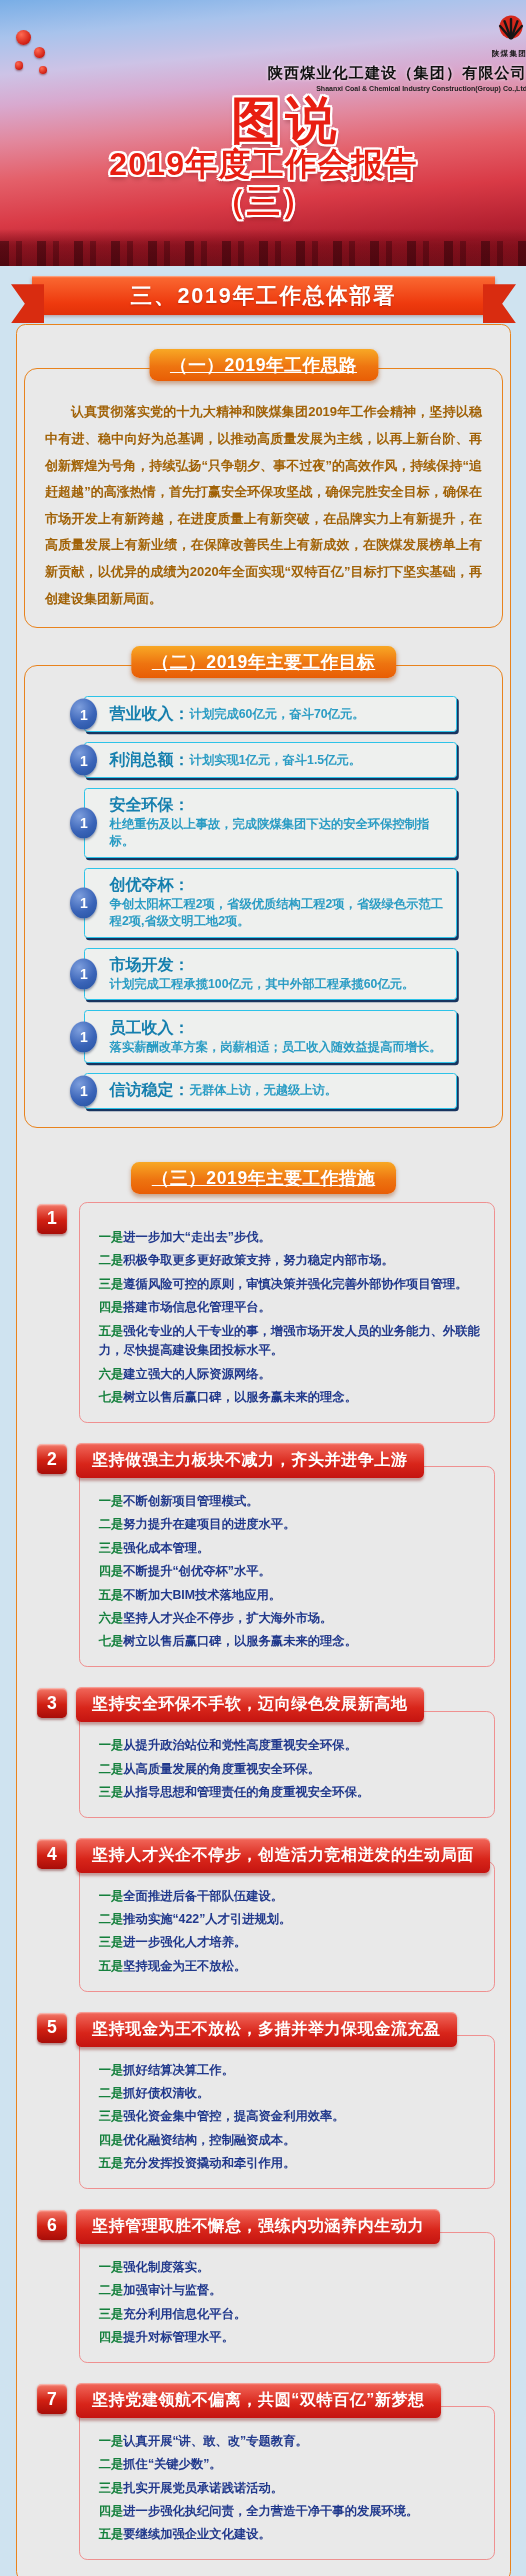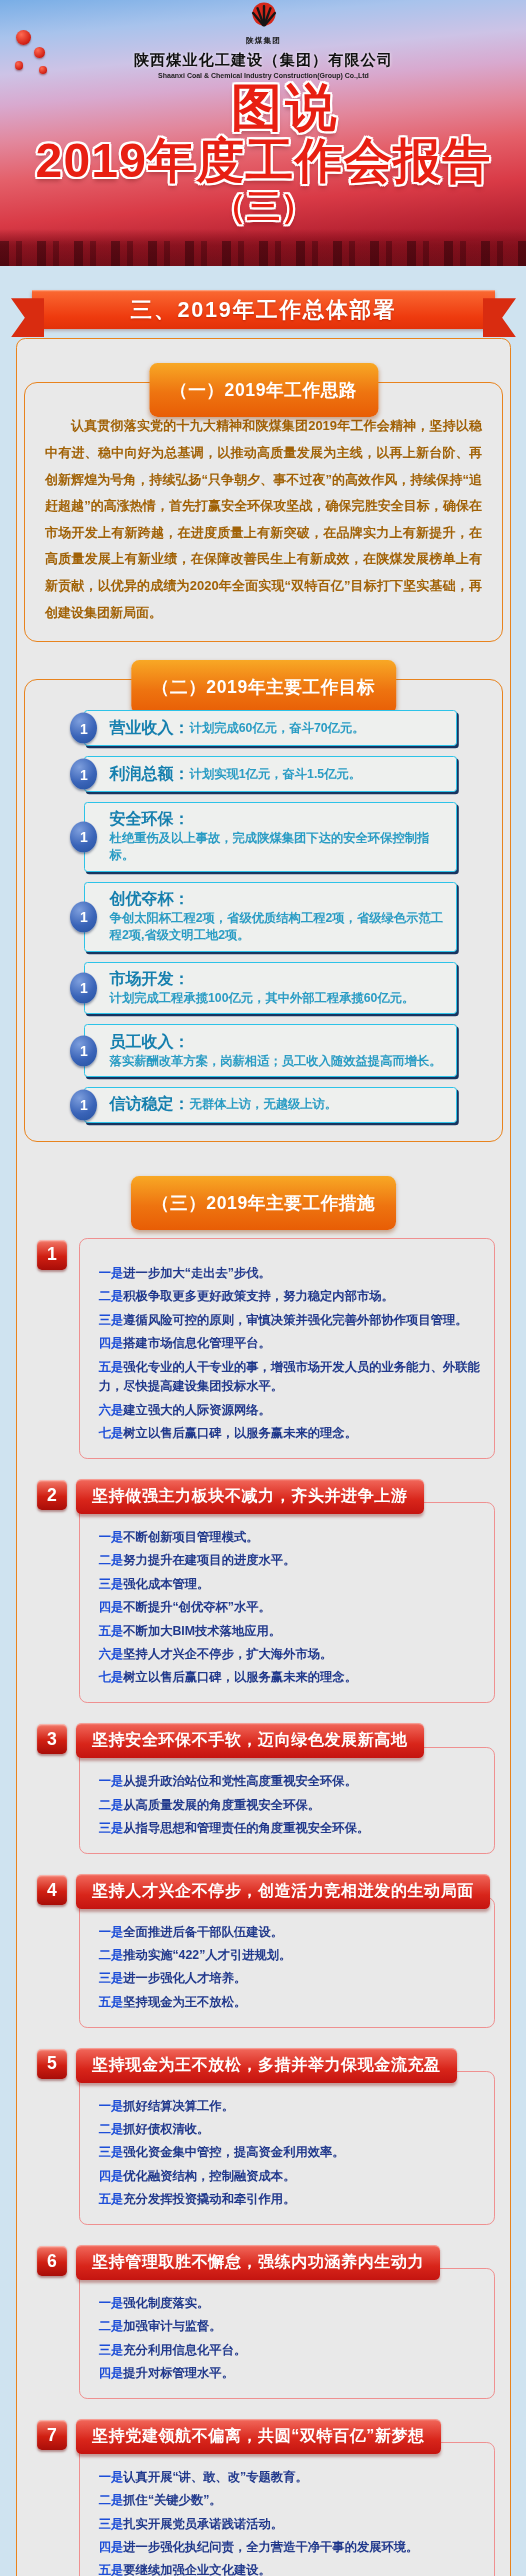--- a/index.html
+++ b/index.html
@@ -12,60 +12,60 @@
   
   .hero{
     position:relative; height:266px; overflow:hidden;
     background:linear-gradient(175deg,
       #79aee6 0%, #a8c3ec 12%, #cdc3e6 24%, #d8a9cf 34%,
       #e2879c 46%, #e4606a 58%, #d93a46 72%, #b32030 86%, #871323 100%);
   }
   .lantern{ position:absolute; border-radius:50%;
     background:radial-gradient(circle at 35% 30%, #ff6a52, #d01f14 70%, #8e0e08);
     box-shadow:0 1.2px 1.8px rgba(80,0,0,.4); }
-  .hero-head{ position:relative; text-align:center; padding-top:1px; }
+  .hero-head{ position:relative; text-align:right; padding-top:14px; }
   .hero-logo-text{ font-size:7.6px; color:#1a1a1a; font-weight:bold; letter-spacing:1.2px; margin-top:1.2px;}
   .company-cn{ font-size:15px; font-weight:bold; color:#111; letter-spacing:1.2px; margin-top:4.7px;
     text-shadow:0 0 3.5px rgba(255,255,255,.8);}
   .company-en{ font-size:7px; font-weight:bold; color:#222; margin-top:1.8px;}
   .hero-titles{ position:relative; text-align:center; margin-top:3.5px; }
   .t-outline{ color:#e81f12; font-weight:bold;
     text-shadow:-1.8px -1.8px 0 #fff,1.8px -1.8px 0 #fff,-1.8px 1.8px 0 #fff,1.8px 1.8px 0 #fff,
       0 -2.3px 0 #fff,0 2.3px 0 #fff,-2.3px 0 0 #fff,2.3px 0 0 #fff, 0 4.1px 4.7px rgba(90,0,0,.35);}
   .t1{ font-size:51px; line-height:1.0; letter-spacing:3.5px;padding-left:44px;}
-  .t2{ font-size:48px; line-height:1.15; letter-spacing:1.2px;}
+  .t2{ font-size:32px; line-height:1.15; letter-spacing:1.2px;}
   .t3{ font-size:34px; line-height:1.1;}
   .skyline{ position:absolute; left:0; right:0; bottom:0; height:37px;
     background:linear-gradient(to bottom, rgba(122,10,22,0) 0%, rgba(122,10,22,.75) 45%, #6e0c16 100%);}
   .buildings{ position:absolute; left:0; right:0; bottom:0; height:24.6px;
     background:repeating-linear-gradient(90deg,
       rgba(50,4,10,.55) 0 9.4px, rgba(120,20,30,.2) 9.4px 16.4px,
       rgba(50,4,10,.4) 16.4px 22px, rgba(140,30,40,.15) 22px 37px);}
 
   
   .mid{ background:#cfe3f0; padding-bottom:13px; }
-  .ribbon-zone{ position:relative; padding-top:24px;text-align:right; }
+  .ribbon-zone{ position:relative; padding-top:10px;text-align:right; }
   .ribbon{ position:relative; margin:0 32px 9.4px; height:39px; z-index:2;
     background:linear-gradient(#fa6a33,#ee3a0e 70%,#e23109);
     box-shadow:inset 0 1.2px 0 rgba(255,255,255,.35), 0 2.3px 3.5px rgba(120,20,0,.35);
     display:flex; align-items:center; justify-content:center;}
   .ribbon:before,.ribbon:after{ content:""; position:absolute; top:8.2px; width:33px; height:39px;
     background:#d92c10; z-index:-1;}
   .ribbon:before{ left:-21px; clip-path:polygon(0 0,100% 0,100% 100%,0 100%,42% 50%);}
   .ribbon:after{ right:-21px; clip-path:polygon(0 0,100% 0,58% 50%,100% 100%,0 100%);}
   .ribbon-text{ color:#fff; font-size:21.6px; font-weight:bold; letter-spacing:1.8px;
     text-shadow:0 1.2px 1.8px rgba(120,20,0,.4);}
 
   
   .panel{ margin:0 16px; background:#e9e9e9; border:1.2px solid #e8831d; border-radius:9.4px;
     padding:5.9px 0 20px; }
   .pill{ background:linear-gradient(#f8a825,#ee7410 55%,#e85d05);
     color:#fff; font-size:17.6px; font-weight:bold; letter-spacing:0.6px;
-    padding:15px 21px; border-radius:8.2px; white-space:nowrap;
-    box-shadow:0 2.3px 4.1px rgba(150,60,0,.4);}
+    padding:4px 21px; border-radius:8.2px; white-space:nowrap;
+    box-shadow:0 2.3px 4.1px rgba(150,60,0,.4);text-decoration:underline;}
   .sec{ position:relative; border:1.2px solid #e8831d; border-radius:13px;
     margin:37px 7px 0; padding:30px 20px 15px;}
   .sec .pill{ position:absolute; top:-20px; left:50%; transform:translateX(-50%);}
   .para-orange{ color:#a16207; font-size:13px; font-weight:bold; line-height:2.05;
     text-indent:2em; text-align:justify;}
 
   
   .goal{ position:relative; margin:0 24.6px 10px 39px; background:#eef0ee;
     border:1.2px solid #2cc3e8; border-radius:3.5px; box-shadow:1.8px 2.3px 0 #18345f;
     padding:6.4px 9.4px 6.4px 24.6px; min-height:30px; display:flex; align-items:center; flex-wrap:wrap;}
@@ -88,21 +88,21 @@
     display:flex; align-items:center; justify-content:center;
     color:#fff; font-size:17.6px; font-weight:bold;}
   .mb-title{ position:relative; z-index:2; width:fit-content; margin-left:47px;
     background:linear-gradient(#f2695c,#d8251a 60%,#c41410);
     color:#fff; font-size:16px; font-weight:bold; letter-spacing:0.6px;
     padding:7px 16.4px; border-radius:5.3px;
     box-shadow:inset 0 1.2px 0 rgba(255,255,255,.35), 0 2.3px 2.9px rgba(120,10,0,.35);}
   .mb-box{ border:1.2px solid #ef9090; border-radius:8.2px;
     margin:-11.7px 5.9px 0 50px; padding:21px 10.5px 10.5px 19px;}
   .mi{ font-size:12.3px; font-weight:bold; color:#21398c; line-height:1.62; margin:3.5px 0;}
-  .mi .pre{ color:#1d4ed8;}
+  .mi .pre{ color:#15803d;}
 </style>
 </head>
 <body>
 
 <div class="hero">
   <div class="lantern" style="left:16.4px;top:30px;width:15px;height:15px;"></div>
   <div class="lantern" style="left:34px;top:47px;width:10.5px;height:10.5px;"></div>
   <div class="lantern" style="left:14.6px;top:61px;width:8.8px;height:8.8px;"></div>
   <div class="lantern" style="left:39px;top:66px;width:7.6px;height:7.6px;"></div>
 

